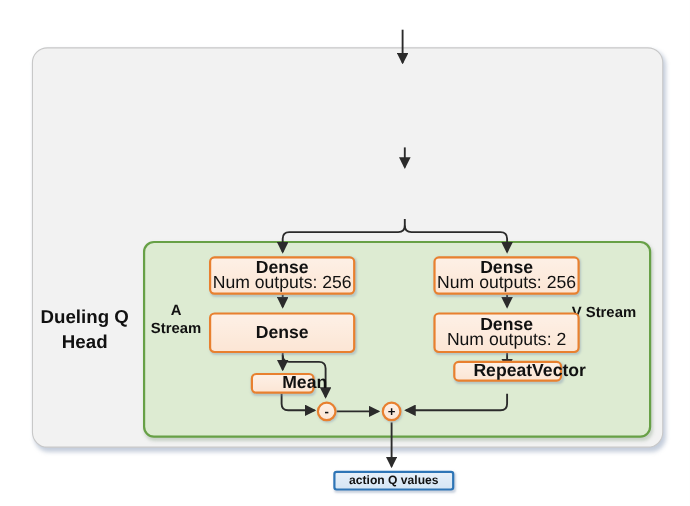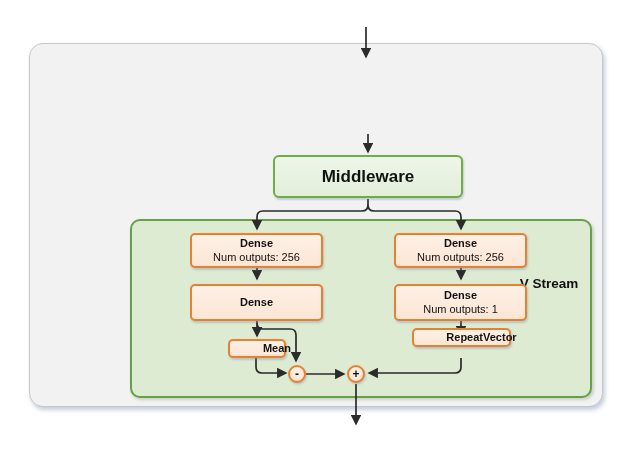--- a/index.html
+++ b/index.html
@@ -33,21 +33,21 @@
     border-radius:3px;font-weight:bold;font-size:11px;
   }
   .node.green{
     background-color:var(--green-node-fill,#e2efda);
     border:2.5px solid var(--green-node-border,#70ad47);
     border-radius:6px;font-weight:bold;font-size:17px;
   }
   .node.orange{
     background-color:var(--orange-node-fill,#fce6d5);
     border:2px solid var(--orange-node-border,#e8802f);
-    border-radius:5px;font-size:11px;line-height:13.5px;
+    border-radius:5px;font-size:16px;line-height:13.5px;
   }
   .node.orange .t{font-weight:bold;}
   .node.orange.single{font-weight:bold;padding-left:40px;}
   .node.op{
     background-color:var(--orange-node-fill,#fce6d5);
     border:2px solid var(--orange-node-border,#e8802f);
     border-radius:50%;width:18px;height:18px;
     font-weight:bold;font-size:12px;line-height:12px;padding:0;
   }
   .obs{left:298px;top:9px;width:137px;height:18px;}
@@ -72,20 +72,22 @@
   svg.arrows path{fill:none;stroke:var(--line-color,#2b2b2b);stroke-width:1.7px;}
 </style>
 </head>
 <body>
 
 <div class="canvas">
 
   <div class="panel outer"></div>
   <div class="panel inner"></div>
 
+  <div class="sidelabel dqh">Dueling Q Head</div>
+  <div class="sidelabel astream">A Stream</div>
   <div class="sidelabel vstream">V Stream</div>
 
   <svg class="arrows" width="627" height="460" viewBox="0 0 627 460">
     <defs>
       <marker id="ah" viewBox="0 0 10 10" refX="8.5" refY="5" markerWidth="6.2" markerHeight="6.2" orient="auto-start-reverse">
         <path d="M0,0 L10,5 L0,10 z" style="fill:var(--line-color,#2b2b2b);stroke:none;"></path>
       </marker>
     </defs>
     <path d="M366,27 V57" marker-end="url(#ah)"></path>
     <path d="M368,134 V152" marker-end="url(#ah)"></path>
@@ -96,38 +98,38 @@
     <path d="M461,321 V335" marker-end="url(#ah)"></path>
     <path d="M257,321 V336" marker-end="url(#ah)"></path>
     <path d="M257,323 Q257,329 263,329 H290 Q296,329 296,335 V361" marker-end="url(#ah)"></path>
     <path d="M256,358 V367 Q256,373 262,373 H286" marker-end="url(#ah)"></path>
     <path d="M306,374 H344" marker-end="url(#ah)"></path>
     <path d="M461,358 V367 Q461,373 455,373 H369" marker-end="url(#ah)"></path>
     <path d="M356,384 V424" marker-end="url(#ah)"></path>
   </svg>
 
 
-  <div class="node green mid">Middleware</div>
 
   <div class="node orange da1">
     <span class="t">Dense</span>
     <span class="s">Num outputs: 256</span>
   </div>
   <div class="node orange da2">
     <span class="t">Dense</span>
   </div>
   <div class="node orange dv1">
     <span class="t">Dense</span>
     <span class="s">Num outputs: 256</span>
   </div>
   <div class="node orange dv2">
     <span class="t">Dense</span>
-    <span class="s">Num outputs: 1</span>
+    <span class="s">Num outputs: 2</span>
   </div>
 
   <div class="node orange single mean">Mean</div>
   <div class="node orange single rv">RepeatVector</div>
 
   <div class="node op minus">-</div>
   <div class="node op plus">+</div>
 
+  <div class="node blue act">action Q values</div>
 
 </div>
 
 </body></html>

